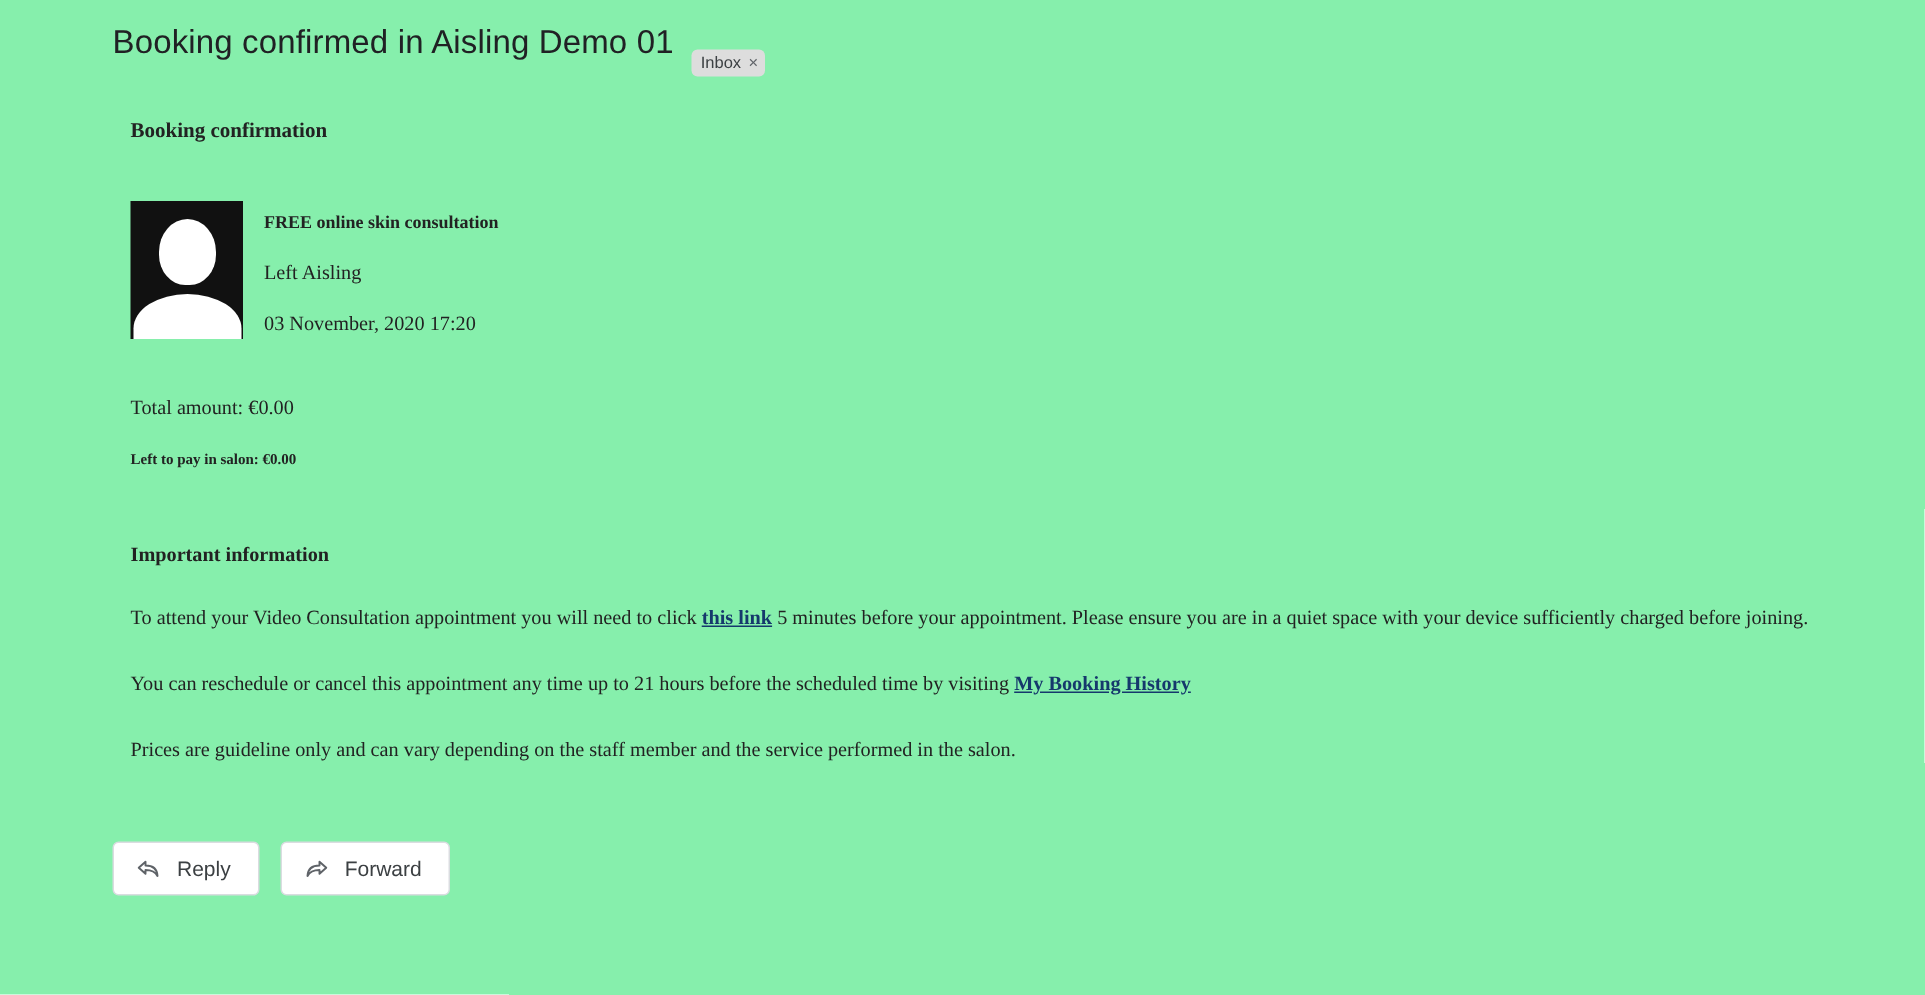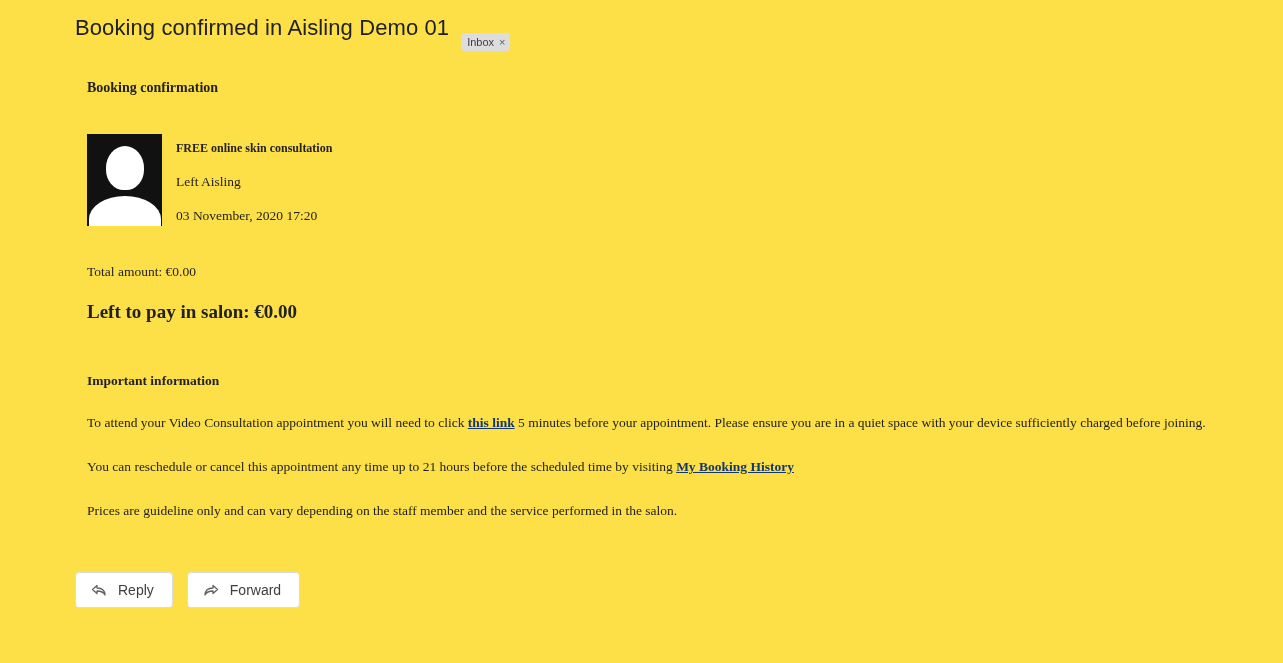--- a/index.html
+++ b/index.html
@@ -11,21 +11,21 @@
     background: #ffffff;
     font-family: "Liberation Sans", sans-serif;
     color: #202124;
     overflow: hidden;
   }
 
   .mail-view {
     position: relative;
     width: 1283px;
     height: 663px;
-    background: #fde047;
+    background: #86efac;
   }
 
   
   .subject-row {
     display: flex;
     align-items: center;
     padding: 14px 0 0 75px;
     height: 42px;
   }
   .subject-text {
@@ -180,21 +180,21 @@
     margin: 0;
   }
 
   .totals { margin-top: 38px; }
   .total-amount {
     font-size: 13.5px;
     color: #222;
     margin: 0 0 21px 0;
   }
   .left-to-pay {
-    font-size: 19px;
+    font-size: 10px;
     font-weight: bold;
     color: #222;
     margin: 0;
   }
 
   .important-heading {
     font-size: 13.5px;
     font-weight: bold;
     color: #222;
     margin: 50px 0 0 0;

